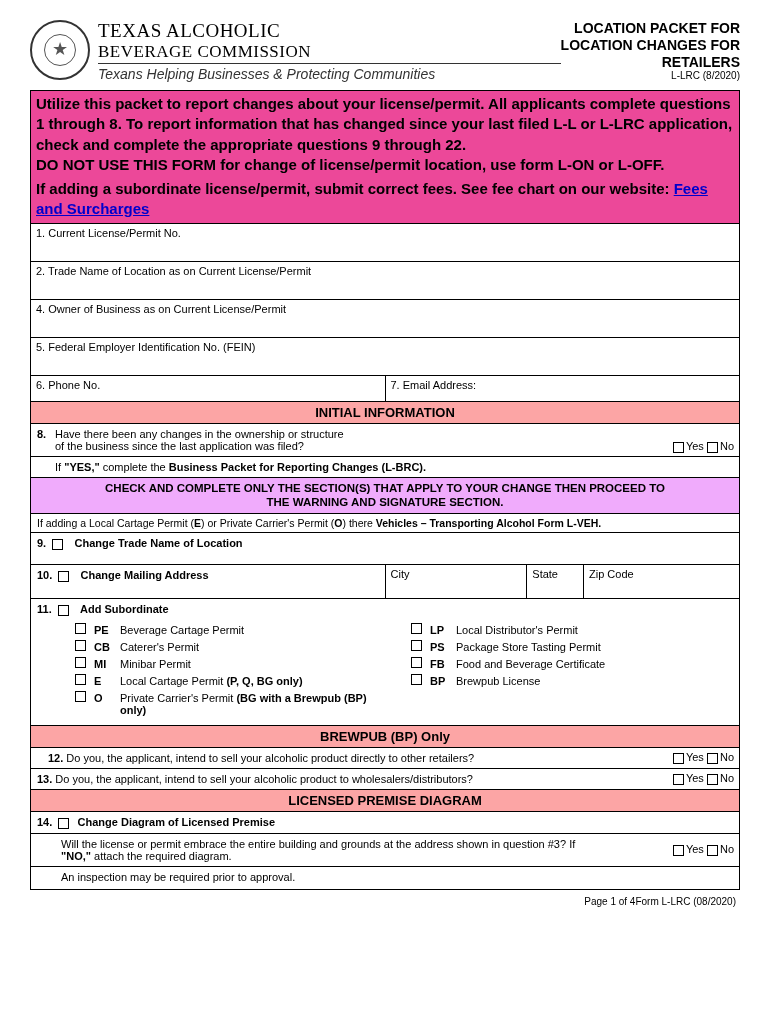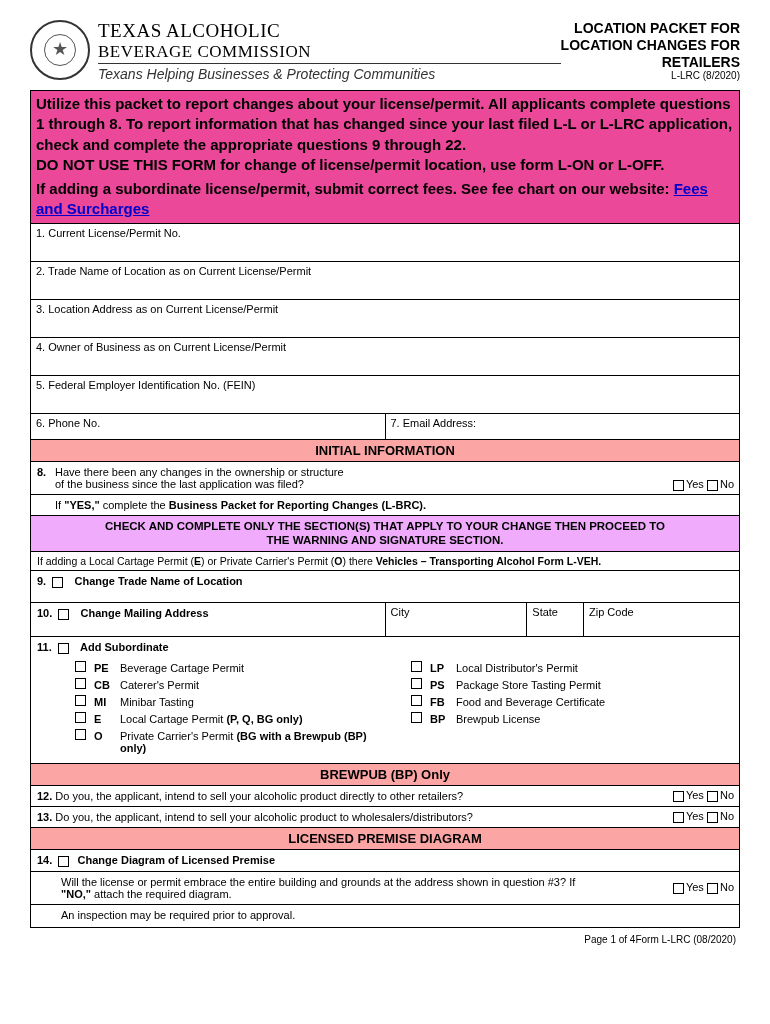--- a/index.html
+++ b/index.html
@@ -64,23 +64,20 @@
   </td>
       </tr>
 
   <tr>
         <td colspan="6" class="field">1.  Current License/Permit No.</td>
       </tr>
   <tr>
         <td colspan="6" class="field">2.  Trade Name of Location as on Current License/Permit</td>
       </tr>
   <tr>
-        <td colspan="6" class="field">3.  Location Address as on Current License/Permit</td>
-      </tr>
-  <tr>
         <td colspan="6" class="field">4.  Owner of Business as on Current License/Permit</td>
       </tr>
   <tr>
         <td colspan="6" class="field">5.  Federal Employer Identification No. (FEIN)</td>
       </tr>
   <tr>
     <td colspan="3" class="field-short" style="width:50%">6.  Phone No.</td>
     <td colspan="3" class="field-short">7.   Email Address:</td>
   </tr>
 
@@ -156,21 +153,21 @@
                 <span>Beverage Cartage Permit</span>
               </div>
         <div class="subord-line">
                 <span class="cbox"></span>
                 <span class="code">CB</span>
                 <span>Caterer's Permit</span>
               </div>
         <div class="subord-line">
                 <span class="cbox"></span>
                 <span class="code">MI</span>
-                <span>Minibar Tasting</span>
+                <span>Minibar Permit</span>
               </div>
         <div class="subord-line">
                 <span class="cbox"></span>
                 <span class="code">E</span>
                 <span><span>Local Cartage Permit </span><b>(P, Q, BG only)</b></span>
               </div>
         <div class="subord-line">
                 <span class="cbox"></span>
                 <span class="code">O</span>
                 <span><span>Private Carrier's Permit </span><b>(BG with a Brewpub (BP) only)</b></span>
@@ -200,21 +197,21 @@
       </div>
     </div>
   </td>
       </tr>
 
   <tr>
         <td colspan="6" class="section-head">BREWPUB (BP) Only</td>
       </tr>
 
   <tr>
-    <td colspan="5" style="border-right:none;padding:4px 6px">
+    <td colspan="5" style="border-right:none;padding:4px 17px">
       <span class="q-num">12.</span>
       <span>Do you, the applicant, intend to sell your alcoholic product directly to other retailers?</span>
     </td>
     <td class="yn" style="border-left:none">
       <span class="cbox"></span><span>Yes</span>
       <span class="cbox"></span><span>No</span>
     </td>
   </tr>
   <tr>
     <td colspan="5" style="border-right:none;padding:4px 6px">

